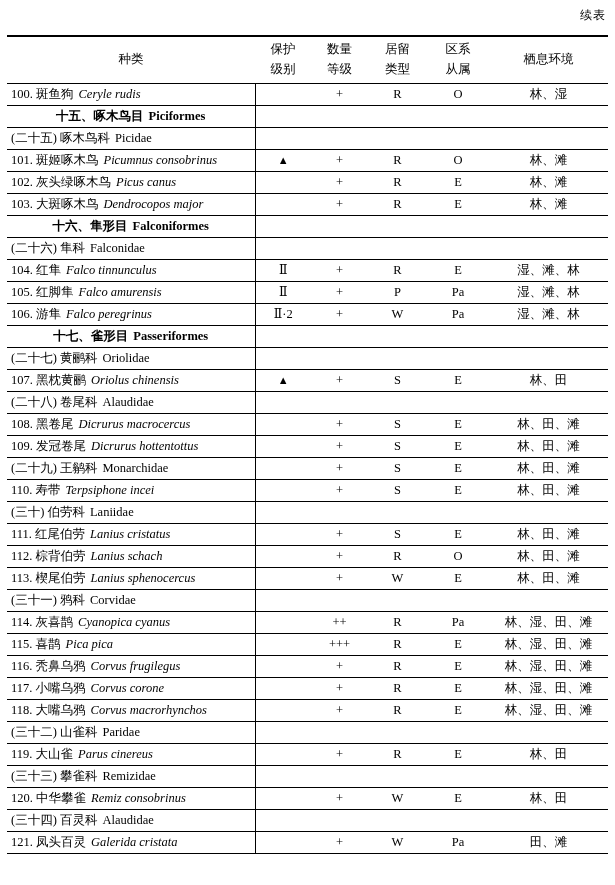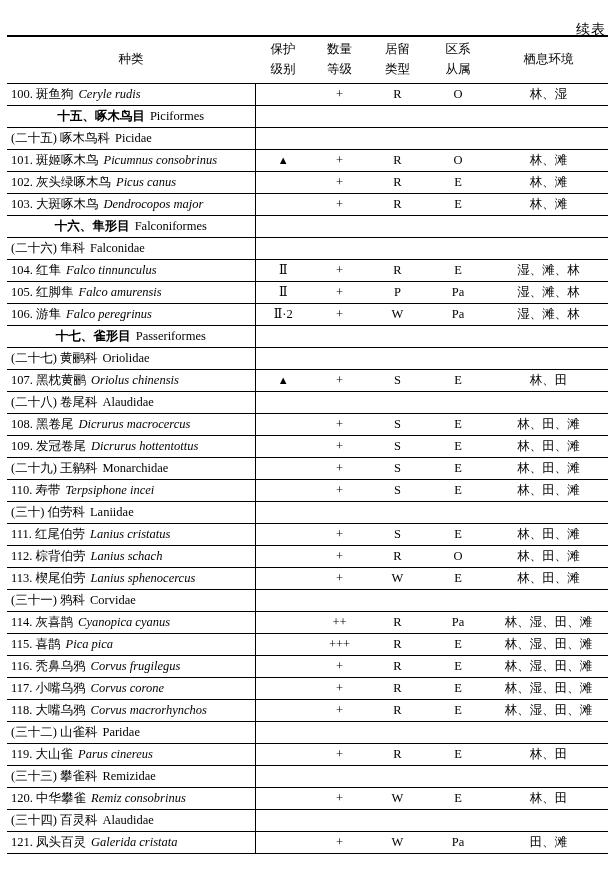--- a/index.html
+++ b/index.html
@@ -4,22 +4,22 @@
 <style>
   * { margin:0; padding:0; box-sizing:border-box; }
   html,body { background:#e9e9e9; }
   .page {
     width:615px; height:885px; position:relative;
     background:#ffffff; color:#000;
     font-family:"Liberation Serif","DejaVu Serif",serif;
     overflow:hidden;
   }
   .continued-label {
-    position:absolute; top:21px; right:9px;
-    font-size:14px; letter-spacing:1px;
+    position:absolute; top:7px; right:9px;
+    font-size:12px; letter-spacing:1px;
   }
   table.species-table {
     position:absolute; top:35px; left:7px; width:601px;
     border-collapse:collapse; table-layout:fixed;
     border-top:2px solid #000;
   }
   thead tr { height:47px; }
   thead th {
     font-weight:normal; font-size:12.5px; padding:0;
     vertical-align:middle; text-align:center; line-height:1.55;
@@ -30,21 +30,21 @@
   tbody td {
     border-bottom:1px solid #000; font-size:12.5px;
     padding:0; vertical-align:middle; white-space:nowrap; overflow:hidden;
   }
   tbody tr:last-child td { border-bottom:1.8px solid #000; }
   td.c-species { text-align:left; padding-left:4px; border-right:1px solid #000;margin-left:27px; }
   td.c-val { text-align:center; }
   .latin { margin-left:5px; }
   .latin.italic { font-style:italic; }
   tr.row-order td.c-species { text-align:center; font-weight:bold; padding-left:0; }
-  tr.row-order .latin { font-weight:normal; }
+  tr.row-order .latin { font-weight:bold; }
   .tri { font-size:11px; }
 </style>
 </head>
 <body>
 
 <div class="page">
 
   <div class="continued-label">续表</div>
 
   <table class="species-table">

